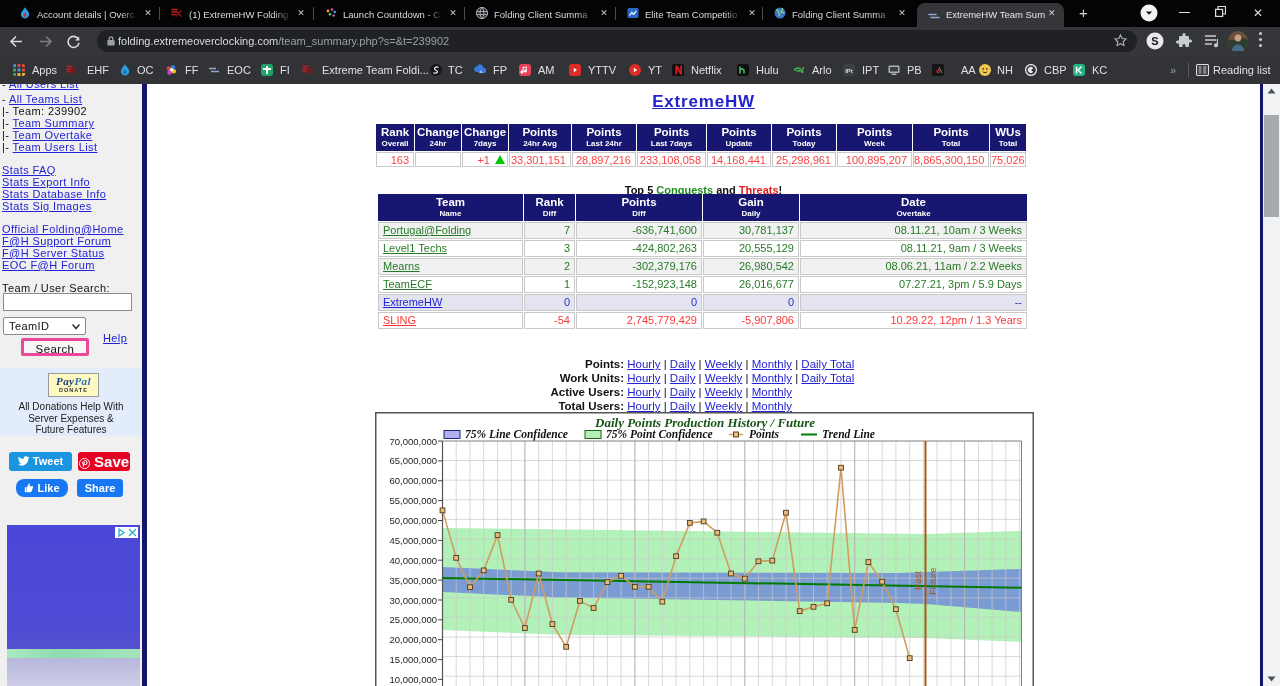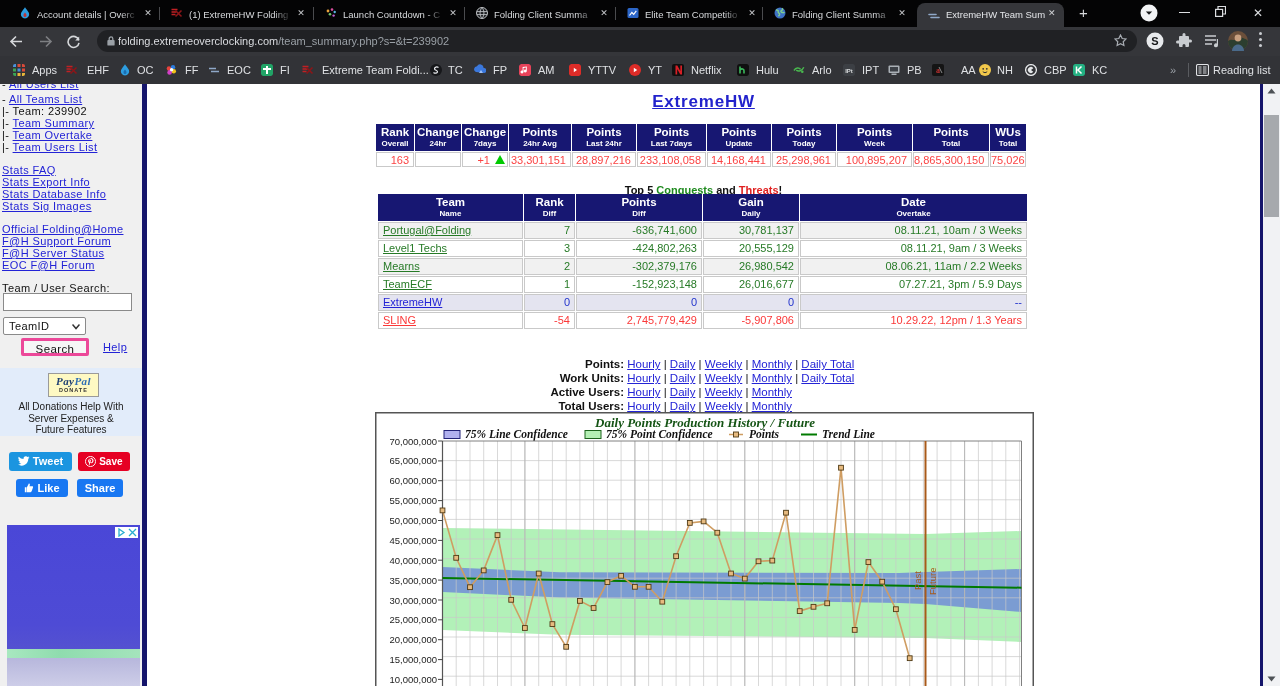--- a/index.html
+++ b/index.html
@@ -336,36 +336,36 @@
     <div class="sline" style="top:139px;"><span class="lnk">Official Folding@Home</span></div>
     <div class="sline" style="top:151px;"><span class="lnk">F@H Support Forum</span></div>
     <div class="sline" style="top:163px;"><span class="lnk">F@H Server Status</span></div>
     <div class="sline" style="top:175px;"><span class="lnk">EOC F@H Forum</span></div>
     <div class="sline" style="top:198px;">Team / User Search:</div>
     <div class="abs" style="left:3px;top:209px;width:129px;height:18px;background:#fff;border:1px solid #8a8a8a;"></div>
     <div class="abs" style="left:3px;top:233px;width:83px;height:18px;background:#fff;border:1px solid #8a8a8a;border-radius:2px;font-size:11px;line-height:16px;color:#111;padding-left:5px;">TeamID<svg style="position:absolute;right:5px;top:5px;width:8px;height:7px;" viewBox="0 0 8 7">
           <path d="M0.5 1.5l3.5 4 3.5-4" stroke="#333" stroke-width="1.5" fill="none"></path>
         </svg></div>
     <div class="abs" style="left:21px;top:254px;width:68px;height:18px;background:#f6f6f6;border:3px solid #ec4899;border-radius:2px;font-size:11.5px;line-height:16px;text-align:center;color:#111;">Search</div>
-    <div class="abs lnk" style="left:103px;top:257px;">Help</div>
+    <div class="abs lnk" style="left:103px;top:248px;">Help</div>
     <div class="abs" style="left:0;top:284px;width:142px;height:68px;background:#e2ecfa;">
       <div class="abs" style="left:48px;top:5px;width:51px;height:24px;background:#fef9c3;border:1px solid #9a9a9a;text-align:center;">
         <div style="font-family:'Liberation Serif',serif;font-weight:bold;font-style:italic;font-size:11px;color:#1c3d72;line-height:12px;margin-top:1px;">Pay<span style="color:#2e6db4;">Pal</span></div>
         <div style="font-size:5.5px;font-weight:bold;color:#333;letter-spacing:1px;line-height:7px;">DONATE</div>
       </div>
       <div style="position:absolute;top:33px;width:142px;text-align:center;font-size:10px;letter-spacing:0;line-height:11.5px;color:#222;">All Donations Help With<br>Server Expenses &amp;<br>Future Features</div>
     </div>
     <div class="abs" style="left:9px;top:368px;width:63px;height:19px;background:#1b95e0;border-radius:3px;color:#fff;font-size:11px;font-weight:bold;letter-spacing:0;line-height:19px;text-align:center;"><svg style="width:12px;height:10px;vertical-align:-1px;" viewBox="0 0 14 12">
           <path d="M13.5 1.6c-.5.3-1 .4-1.6.5A2.8 2.8 0 0 0 13.1.5c-.5.3-1.1.6-1.8.7A2.8 2.8 0 0 0 6.5 3.7 8 8 0 0 1 .7.8a2.8 2.8 0 0 0 .9 3.8c-.5 0-.9-.1-1.3-.3 0 1.4 1 2.5 2.2 2.8-.4.1-.8.1-1.2 0 .3 1.1 1.3 1.9 2.6 2A5.7 5.7 0 0 1-.2 10.3 8 8 0 0 0 12.1 3.4c.6-.4 1-.9 1.4-1.8z" fill="#fff"></path>
         </svg> Tweet</div>
-    <div class="abs" style="left:78px;top:368px;width:52px;height:19px;background:#e60023;border-radius:3px;color:#fff;font-size:10px;font-weight:bold;letter-spacing:0;line-height:19px;text-align:center;"><svg style="width:11px;height:11px;vertical-align:-2px;" viewBox="0 0 12 12">
+    <div class="abs" style="left:78px;top:368px;width:52px;height:19px;background:#e60023;border-radius:3px;color:#fff;font-size:15px;font-weight:bold;letter-spacing:0;line-height:19px;text-align:center;"><svg style="width:11px;height:11px;vertical-align:-2px;" viewBox="0 0 12 12">
           <circle cx="6" cy="6" r="5.5" fill="none" stroke="#fff" stroke-width="1"></circle>
           <path d="M6.3 2.8c-1.7 0-2.9 1.2-2.9 2.7 0 .9.4 1.7 1.1 2 .1 0 .2 0 .2-.1l.2-.7c0-.1 0-.2-.1-.3-.3-.3-.5-.8-.5-1.2 0-1.1.8-1.9 2-1.9 1 0 1.7.7 1.7 1.7 0 1.2-.5 2.2-1.3 2.2-.4 0-.8-.4-.7-.8l.4-1.4c.1-.5-.1-.9-.6-.9-.5 0-.9.5-.9 1.1l.1.7-.7 2.8-.1 1.2h.7l.5-1.7.3-1c.2.4.7.7 1.2.7 1.4 0 2.4-1.3 2.4-3 0-1.4-1.2-2.6-2.8-2.6z" fill="#fff"></path>
         </svg> Save</div>
-    <div class="abs" style="left:16px;top:395px;width:52px;height:18px;background:#1877f2;border-radius:3px;color:#fff;font-size:11px;font-weight:bold;letter-spacing:0;line-height:18px;text-align:center;"><svg style="width:10px;height:10px;vertical-align:-1px;" viewBox="0 0 12 12">
+    <div class="abs" style="left:16px;top:395px;width:52px;height:18px;background:#1877f2;border-radius:8px;color:#fff;font-size:11px;font-weight:bold;letter-spacing:0;line-height:18px;text-align:center;"><svg style="width:10px;height:10px;vertical-align:-1px;" viewBox="0 0 12 12">
           <path d="M1 5h2v6H1zM3.5 11V5.2L5.8.6c.9 0 1.4.7 1.2 1.7L6.6 4h3.2c.8 0 1.3.7 1 1.4l-1.6 4.6c-.2.6-.7 1-1.3 1z" fill="#fff"></path>
         </svg> Like</div>
     <div class="abs" style="left:77px;top:395px;width:46px;height:18px;background:#1877f2;border-radius:3px;color:#fff;font-size:11px;font-weight:bold;letter-spacing:0;line-height:18px;text-align:center;">Share</div>
     <div class="abs" style="left:7px;top:441px;width:133px;height:161px;background:linear-gradient(180deg,#4a47d7 0%,#4e4bd5 62%,#5552d0 78%,#8583c6 92%);">
       <div style="position:absolute;right:2px;top:2px;width:23px;height:11px;background:#fff;"></div>
       <svg style="position:absolute;right:14px;top:3px;width:9px;height:9px;" viewBox="0 0 9 9">
           <path d="M2 1l5 3.5L2 8z" fill="none" stroke="#28aed0" stroke-width="1.3"></path>
         </svg>
       <svg style="position:absolute;right:3px;top:3px;width:9px;height:9px;" viewBox="0 0 9 9">
           <path d="M1 1l7 7M8 1l-7 7" stroke="#28aed0" stroke-width="1.3"></path>

